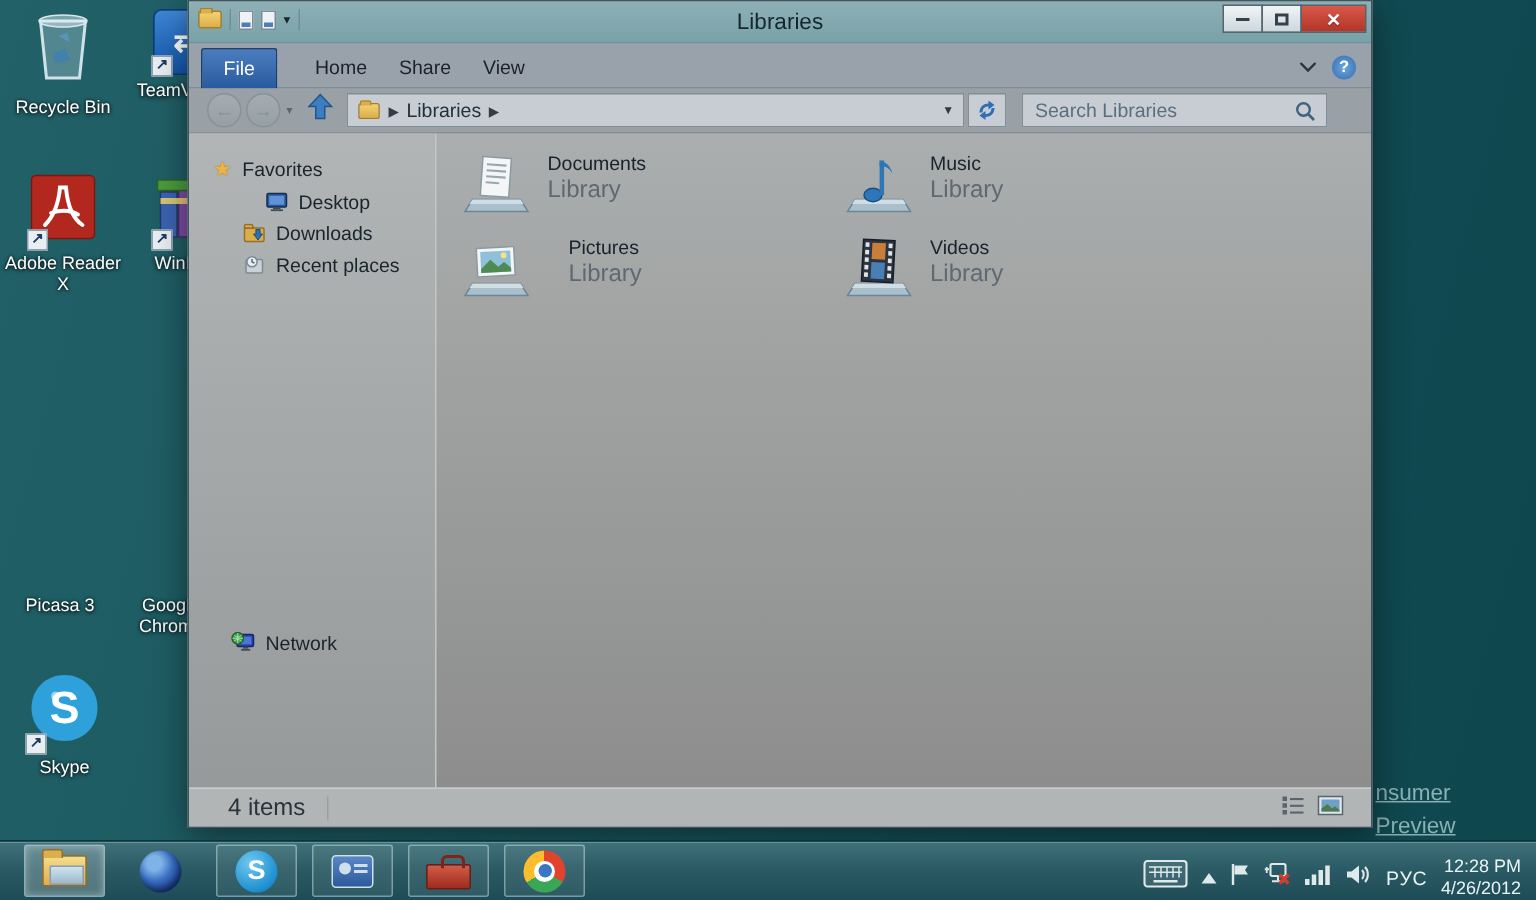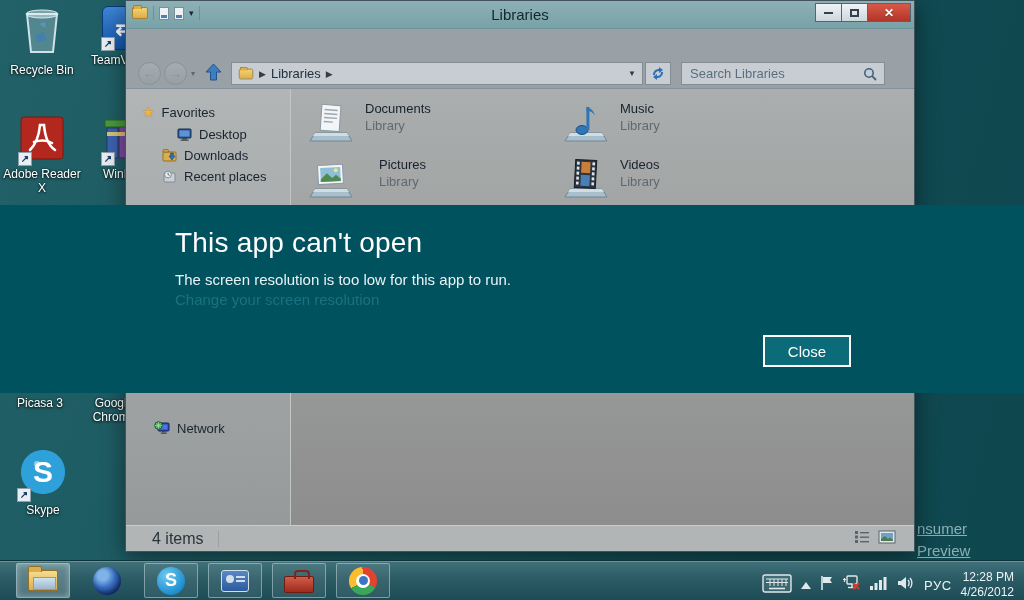--- a/index.html
+++ b/index.html
@@ -58,21 +58,21 @@
   .search-box input::placeholder { color:#5b6e7e; opacity:1; }
 
   .winbody { position:absolute; left:0; top:88px; width:100%; bottom:26px; background:linear-gradient(#abaeae,#8d8d8d); }
   .navpane { position:absolute; left:0; top:0; width:165px; height:100%; background:linear-gradient(#b2b5b5,#979a9a); border-right:1px solid #c3c6c6; }
   .navitem { position:absolute; display:flex; align-items:center; gap:7px; font-size:13px; color:#19242e; height:18px; }
   .star-ic { color:#f2b43e; font-size:14px; text-shadow:0 0 1px #9a701c; }
 
   .content { position:absolute; left:166px; top:0; right:0; height:100%; }
   .tile { position:absolute; width:240px; height:50px; display:flex; gap:10px; }
   .tile-txt .tname { font-size:13px; color:#18222c; }
-  .tile-txt .ttype { font-size:13px; color:#5e6972; margin-top:2px; }
+  .tile-txt .ttype { font-size:16px; color:#5e6972; margin-top:2px; }
 
   .statusbar { position:absolute; left:0; bottom:0; width:100%; height:26px; background:#b2b5b5; border-top:1px solid #c9cccc;
     display:flex; align-items:center; font-size:16px; color:#2a333b; }
   .status-sep { width:1px; height:16px; background:#9aa0a3; margin-left:14px; }
   .view-btns { position:absolute; right:18px; top:4px; display:flex; gap:8px; }
 
   
   #band { position:absolute; left:0; top:205px; width:1024px; height:188px; z-index:50; background:#00525f; }
   .band-title { position:absolute; left:175px; top:22px; font-size:28px; color:#fff; letter-spacing:.2px; }
   .band-msg { position:absolute; left:175px; top:66px; font-size:15px; color:#e9f3f5; }
@@ -211,20 +211,34 @@
           </div>
         <div class="wbtn">
             <span class="boxg"></span>
           </div>
         <div class="wbtn wbtn-close">
             <span>✕</span>
           </div>
       </div>
     </div>
 
+    <div class="tabsrow">
+      <div class="tab tab-file">File</div>
+      <div class="tab" style="left:70px;">Home</div>
+      <div class="tab" style="left:126px;">Share</div>
+      <div class="tab" style="left:182px;">View</div>
+      <div class="ribbon-right">
+        <span>
+          <svg width="12" height="8" viewBox="0 0 12 8">
+              <path d="M1 1 L6 6 L11 1" fill="none" stroke="#2a333c" stroke-width="1.6"></path>
+            </svg>
+        </span>
+        <span class="help-circ">?</span>
+      </div>
+    </div>
 
     <div class="addrrow">
       <span class="navcirc" style="margin-left:12px; opacity:.65;">←</span>
       <span class="navcirc" style="margin-left:3px; opacity:.65;">→</span>
       <span style="margin-left:4px; font-size:8px; color:#5b666d;">▾</span>
       <span style="margin-left:10px;">
         <svg width="17" height="18" viewBox="0 0 17 18">
             <path d="M8.5 1 L16 9 L11.5 9 L11.5 17 L5.5 17 L5.5 9 L1 9 Z" fill="#3e7ec0" stroke="#1e5590"></path>
           </svg>
       </span>
@@ -395,26 +409,20 @@
           <svg width="18" height="14" viewBox="0 0 18 14">
               <rect x="1" y="1" width="16" height="12" fill="#dfe7ec" stroke="#5a646c"></rect>
               <rect x="3" y="3" width="12" height="8" fill="#6fa0c8"></rect>
               <path d="M3 9 L7 6 L10 9 L12 7.5 L15 10 L15 11 L3 11 Z" fill="#4e7a4e"></path>
             </svg>
         </span>
       </div>
     </div>
   </div>
 
-  <div id="band">
-    <div class="band-title">This app can't open</div>
-    <div class="band-msg">The screen resolution is too low for this app to run.</div>
-    <div class="band-link">Change your screen resolution</div>
-    <button class="band-close">Close</button>
-  </div>
 
   <div id="taskbar">
     <div class="tb-icons">
       <div class="tb-btn active">
           <span class="tb-folder"></span>
         </div>
       <div class="tb-btn" style="border-color:transparent; background:transparent;">
           <span class="earth-ball"></span>
         </div>
       <div class="tb-btn">

